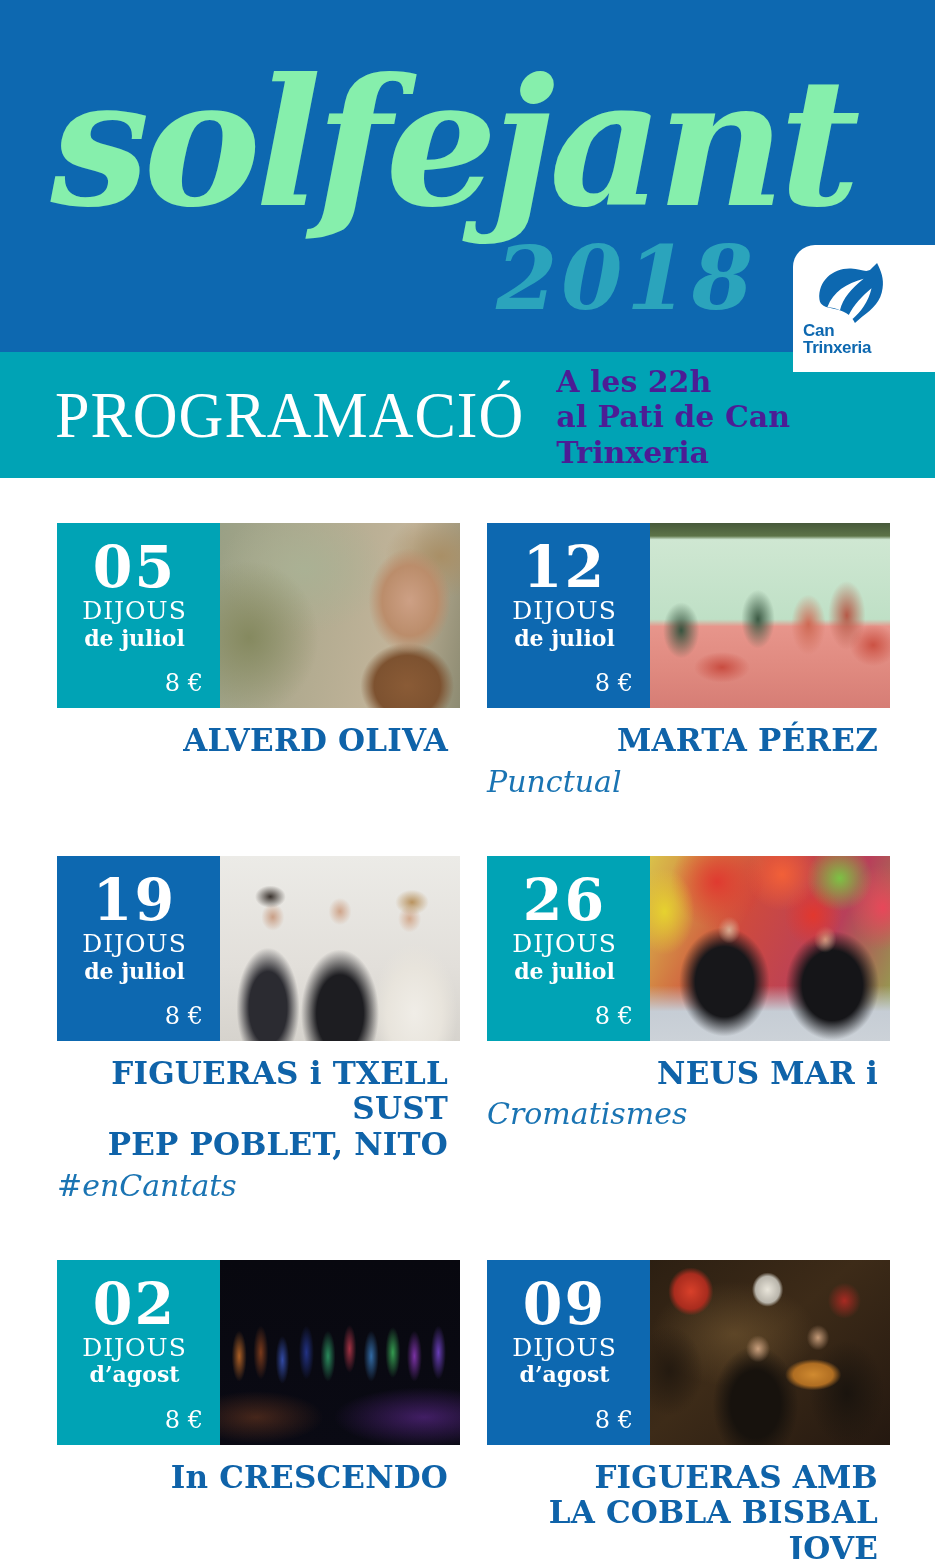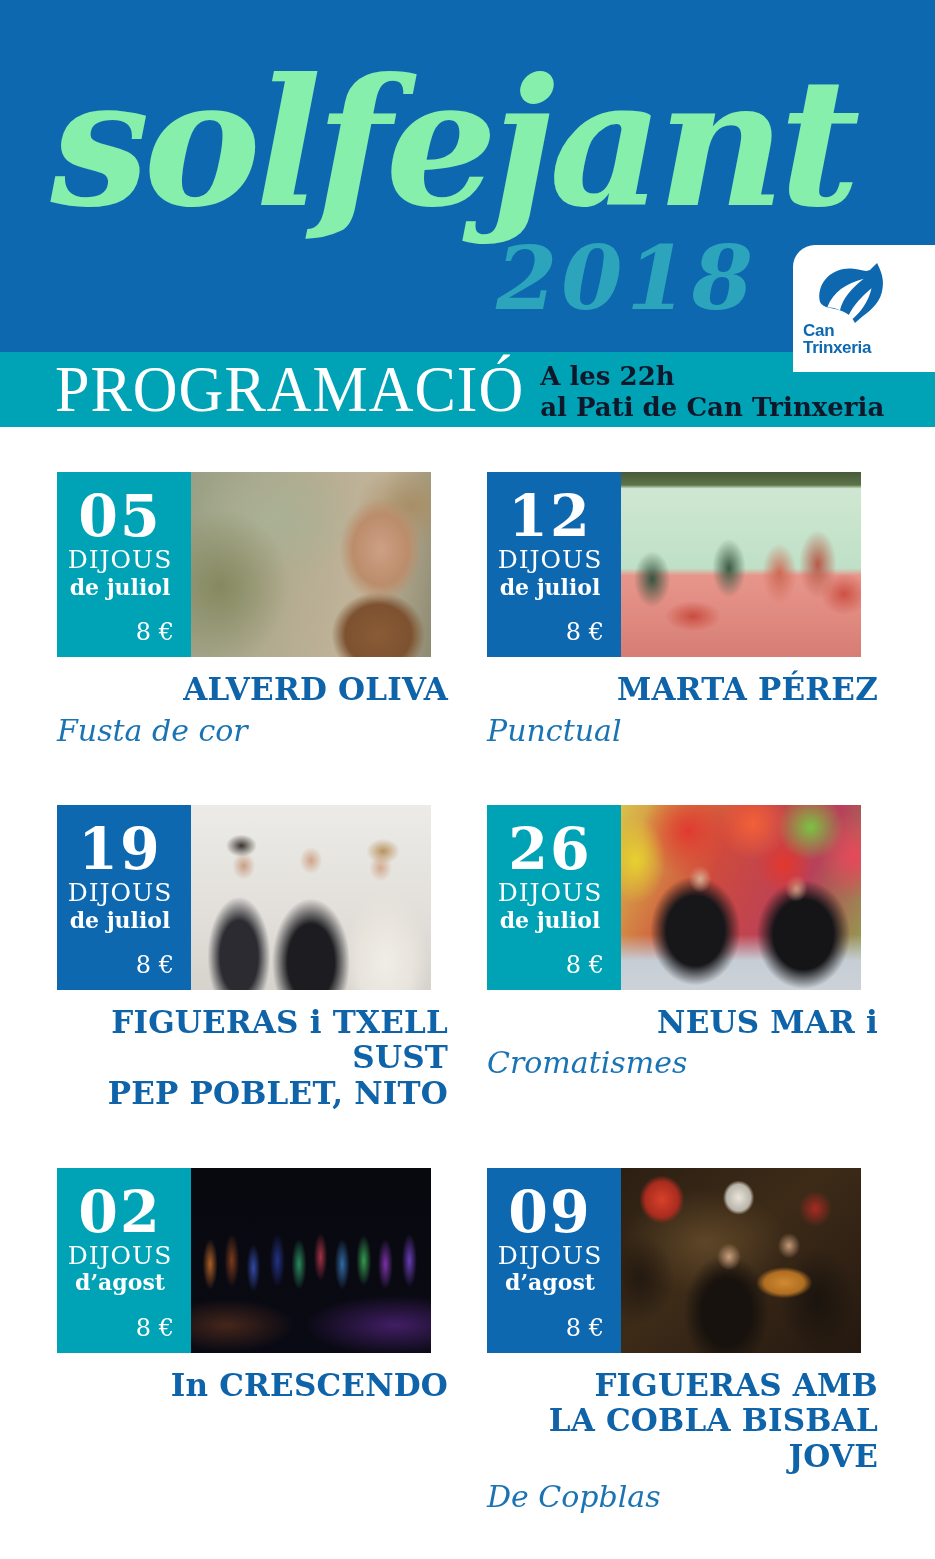--- a/index.html
+++ b/index.html
@@ -14,31 +14,31 @@
     font-size:176px; color:#86efac; letter-spacing:-6px; white-space:nowrap; }
   .year { position:absolute; top:234px; right:178px; font-family:"DejaVu Serif", serif;
     font-style:italic; font-weight:700; font-size:88px; line-height:1; color:#2ba4bc; letter-spacing:4px; }
   .logo-box { position:absolute; top:245px; right:0; width:142px; height:127px;
     background:#ffffff; border-radius:22px 0 0 0; padding:18px 6px 4px 10px; }
   .logo-box svg { display:block; margin-left:8px; }
   .logo-text { font-family:"Liberation Sans", sans-serif; font-weight:700; font-size:17px;
     line-height:0.98; color:#0d68b0; letter-spacing:-0.3px; }
 
   
-  .banner { width:935px; height:75px; background:#00a3b5; display:flex; align-items:center; padding-left:55px; }
+  .banner { width:935px; height:126px; background:#00a3b5; display:flex; align-items:center; padding-left:55px; }
   .banner-title { font-family:"Liberation Serif", serif; font-weight:400; font-size:62px;
     color:#ffffff; letter-spacing:1px; transform:scaleY(1.06); transform-origin:center; white-space:nowrap; }
-  .banner-schedule { margin-left:16px; padding-top:4px; font-family:"DejaVu Serif", serif; font-weight:700;
-    font-size:26px; line-height:1.18; color:#0f172a; }
+  .banner-schedule { margin-left:32px; padding-top:4px; font-family:"DejaVu Serif", serif; font-weight:700;
+    font-size:30px; line-height:1.18; color:#4c1d95; }
 
   
   .grid { display:grid; grid-template-columns:391px 391px; column-gap:39px; row-gap:56px; padding:45px 57px 0 57px; }
   .card { width:391px; }
   .media { display:flex; height:185px; }
-  .datebox { position:relative; width:134px; height:185px; color:#ffffff; text-align:center; padding:15px 16px 0 8px; flex:none; }
+  .datebox { position:relative; width:163px; height:185px; color:#ffffff; text-align:center; padding:15px 16px 0 8px; flex:none; }
   .datebox.teal { background:#00a3b5; }
   .datebox.blue { background:#0d68b0; }
   .day   { font-weight:700; font-size:57px; line-height:1.02; letter-spacing:2px; }
   .weekday { font-weight:400; font-size:25px; line-height:1.15; letter-spacing:1px; margin-top:1px; }
   .month { font-weight:700; font-size:22px; line-height:1.1; }
   .price { position:absolute; right:17px; bottom:11px; font-weight:400; font-size:24px; }
   .photo { width:240px; height:185px; flex:none; }
 
   .titles { margin-top:15px; font-weight:700; font-size:31px; line-height:1.15; color:#0f63a9; letter-spacing:0.2px; }
   .titles span { display:block;text-align:right; }
@@ -148,21 +148,20 @@
           <div class="weekday">DIJOUS</div>
           <div class="month">de juliol</div>
           <div class="price">8 €</div>
         </div>
         <div class="photo p1"></div>
       </div>
       <div class="titles">
         <span>ALVERD OLIVA</span>
         <span></span>
       </div>
-      <div class="subtitle">Fusta de cor</div>
     </div>
 
     <div class="card">
       <div class="media">
         <div class="datebox blue">
           <div class="day">12</div>
           <div class="weekday">DIJOUS</div>
           <div class="month">de juliol</div>
           <div class="price">8 €</div>
         </div>
@@ -182,20 +181,21 @@
           <div class="weekday">DIJOUS</div>
           <div class="month">de juliol</div>
           <div class="price">8 €</div>
         </div>
         <div class="photo p3"></div>
       </div>
       <div class="titles">
         <span>FIGUERAS i TXELL SUST</span>
         <span>PEP POBLET, NITO</span>
       </div>
+      <div class="subtitle">#enCantats</div>
     </div>
 
     <div class="card">
       <div class="media">
         <div class="datebox teal">
           <div class="day">26</div>
           <div class="weekday">DIJOUS</div>
           <div class="month">de juliol</div>
           <div class="price">8 €</div>
         </div>

